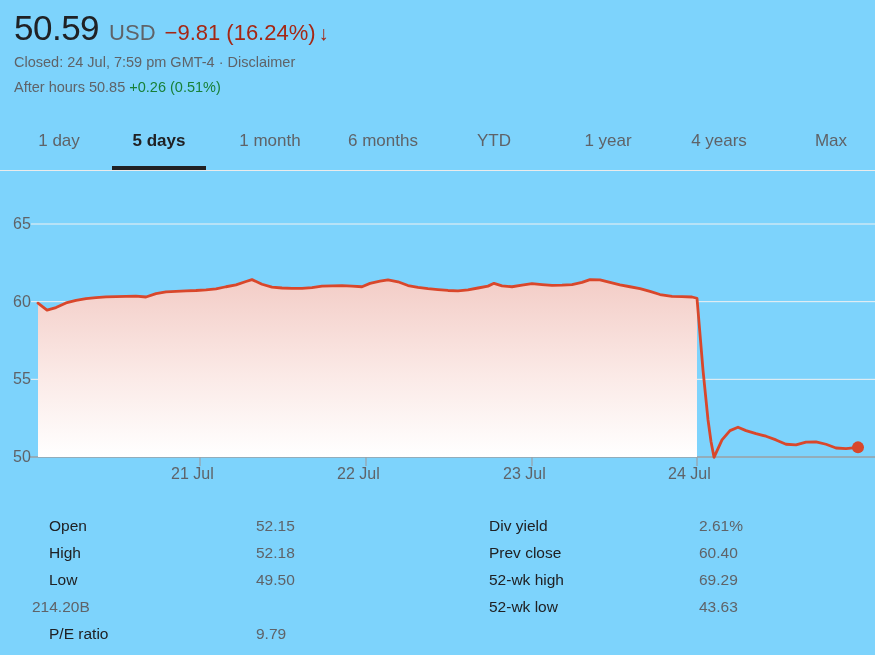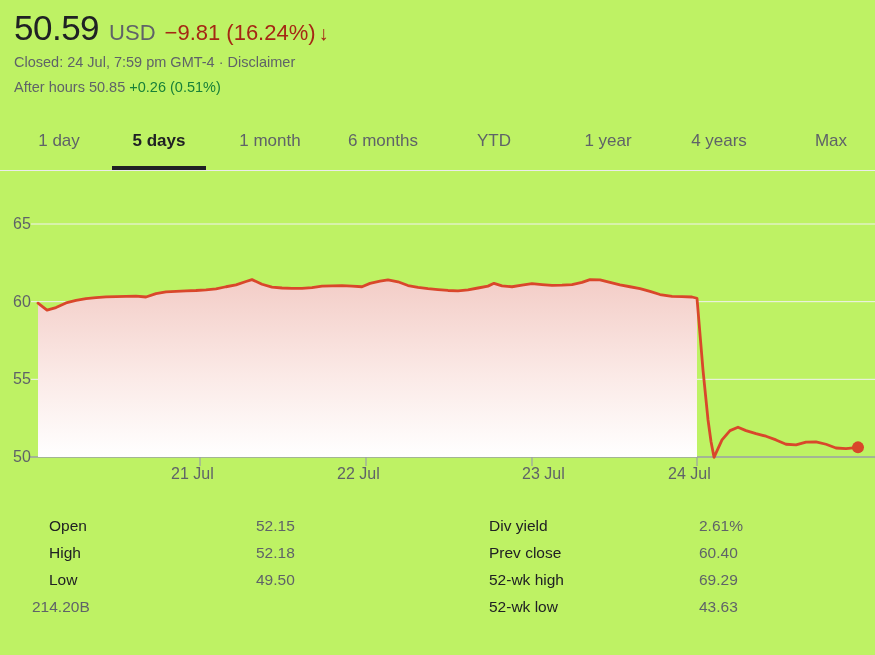--- a/index.html
+++ b/index.html
@@ -11,21 +11,21 @@
     background: #ffffff;
     font-family: "Liberation Sans", sans-serif;
     -webkit-font-smoothing: antialiased;
   }
 
   #stock-widget {
     position: relative;
     width: 875px;
     height: 655px;
     overflow: hidden;
-    background: #bef264;
+    background: #7dd3fc;
   }
 
   
   .quote-header {
     position: absolute;
     left: 14px;
     top: 8px;
     width: 600px;
   }
   .price-row {
@@ -261,21 +261,21 @@
     </svg>
     <div id="ylabels-host">
         <div class="y-tick-label" style="top: 44px;">65</div>
         <div class="y-tick-label" style="top: 121.667px;">60</div>
         <div class="y-tick-label" style="top: 199.333px;">55</div>
         <div class="y-tick-label" style="top: 277px;">50</div>
       </div>
     <div id="xlabels-host">
         <div class="x-tick-label" style="left: 171px;">21 Jul</div>
         <div class="x-tick-label" style="left: 337px;">22 Jul</div>
-        <div class="x-tick-label" style="left: 522px;">23 Jul</div>
+        <div class="x-tick-label" style="left: 503px;">23 Jul</div>
         <div class="x-tick-label" style="left: 668px;">24 Jul</div>
       </div>
   </div>
 
   <div class="stats">
     <div class="stats-col left" id="stats-left">
         <div class="stat-row">
           <span class="stat-label">Open</span>
           <span class="stat-value">52.15</span>
         </div>
@@ -283,20 +283,24 @@
           <span class="stat-label">High</span>
           <span class="stat-value">52.18</span>
         </div>
         <div class="stat-row">
           <span class="stat-label">Low</span>
           <span class="stat-value">49.50</span>
         </div>
         <div class="stat-row">
           <span class="stat-value">214.20B</span>
         </div>
+        <div class="stat-row">
+          <span class="stat-label">P/E ratio</span>
+          <span class="stat-value">9.79</span>
+        </div>
       </div>
     <div class="stats-col right" id="stats-right">
         <div class="stat-row">
           <span class="stat-label">Div yield</span>
           <span class="stat-value">2.61%</span>
         </div>
         <div class="stat-row">
           <span class="stat-label">Prev close</span>
           <span class="stat-value">60.40</span>
         </div>

